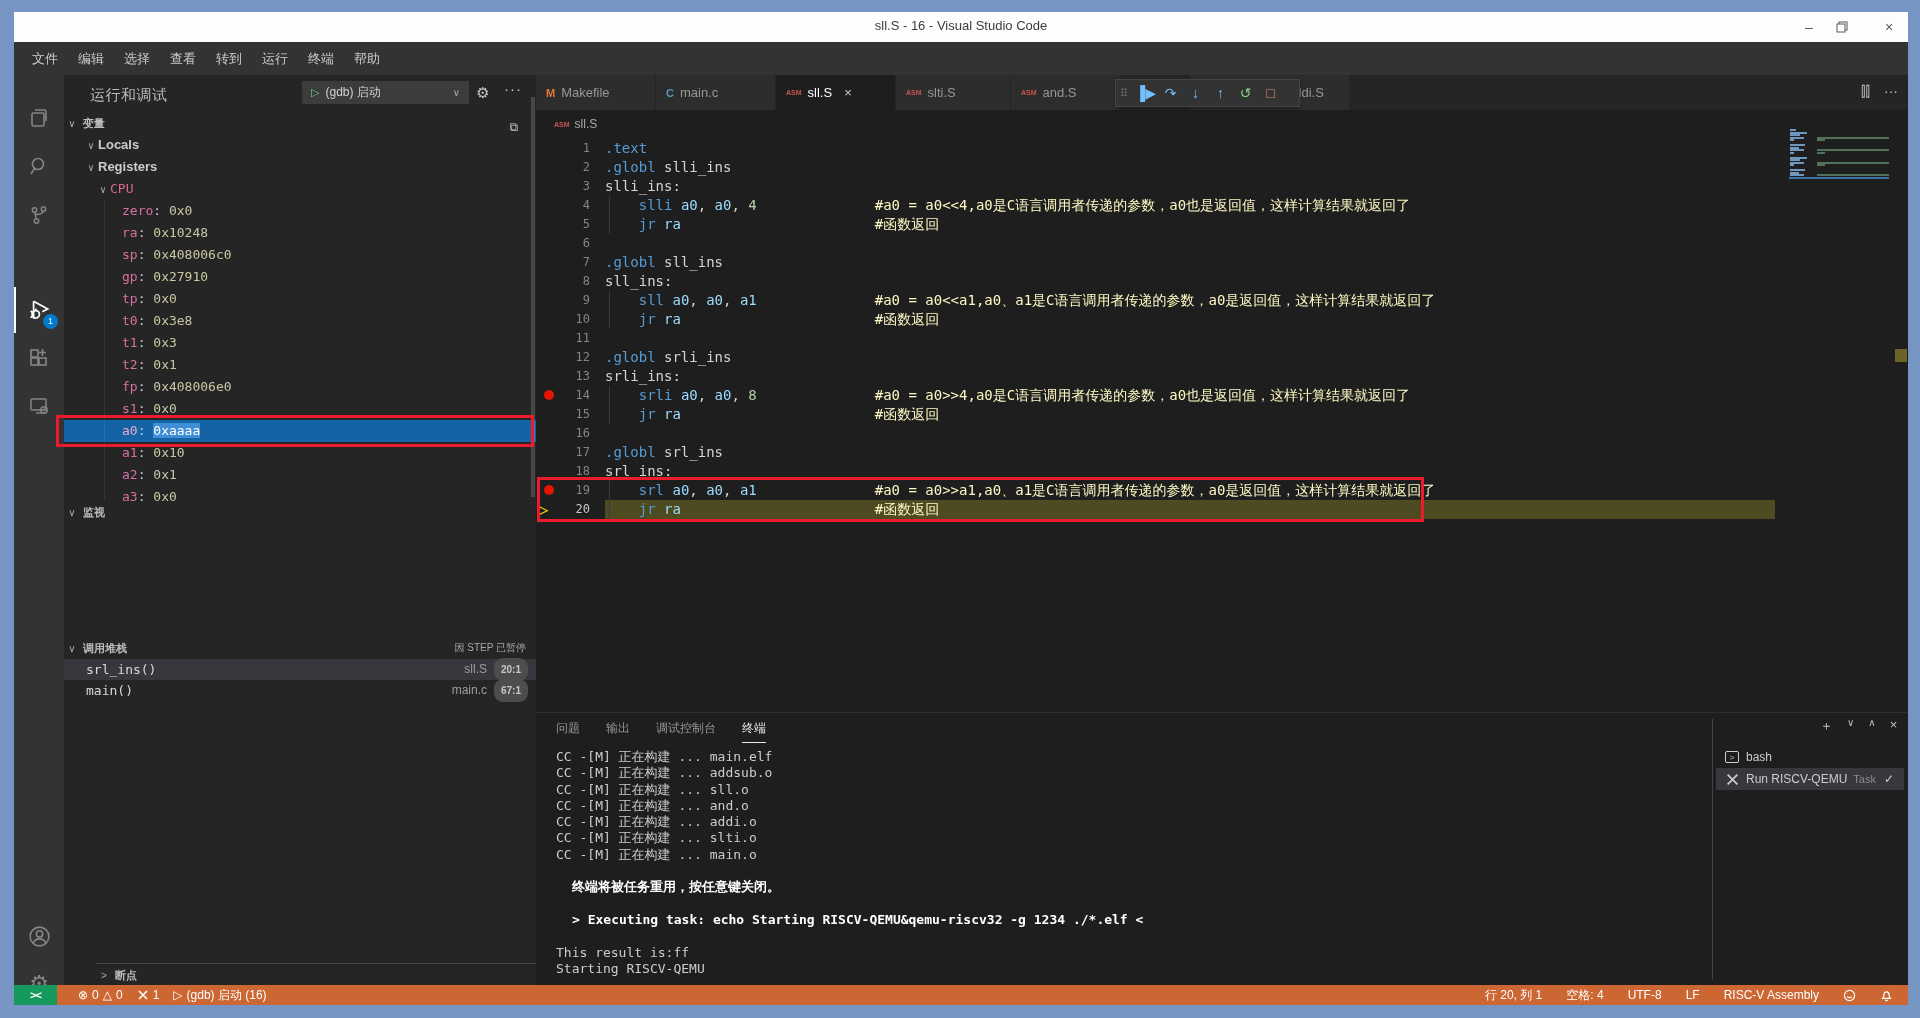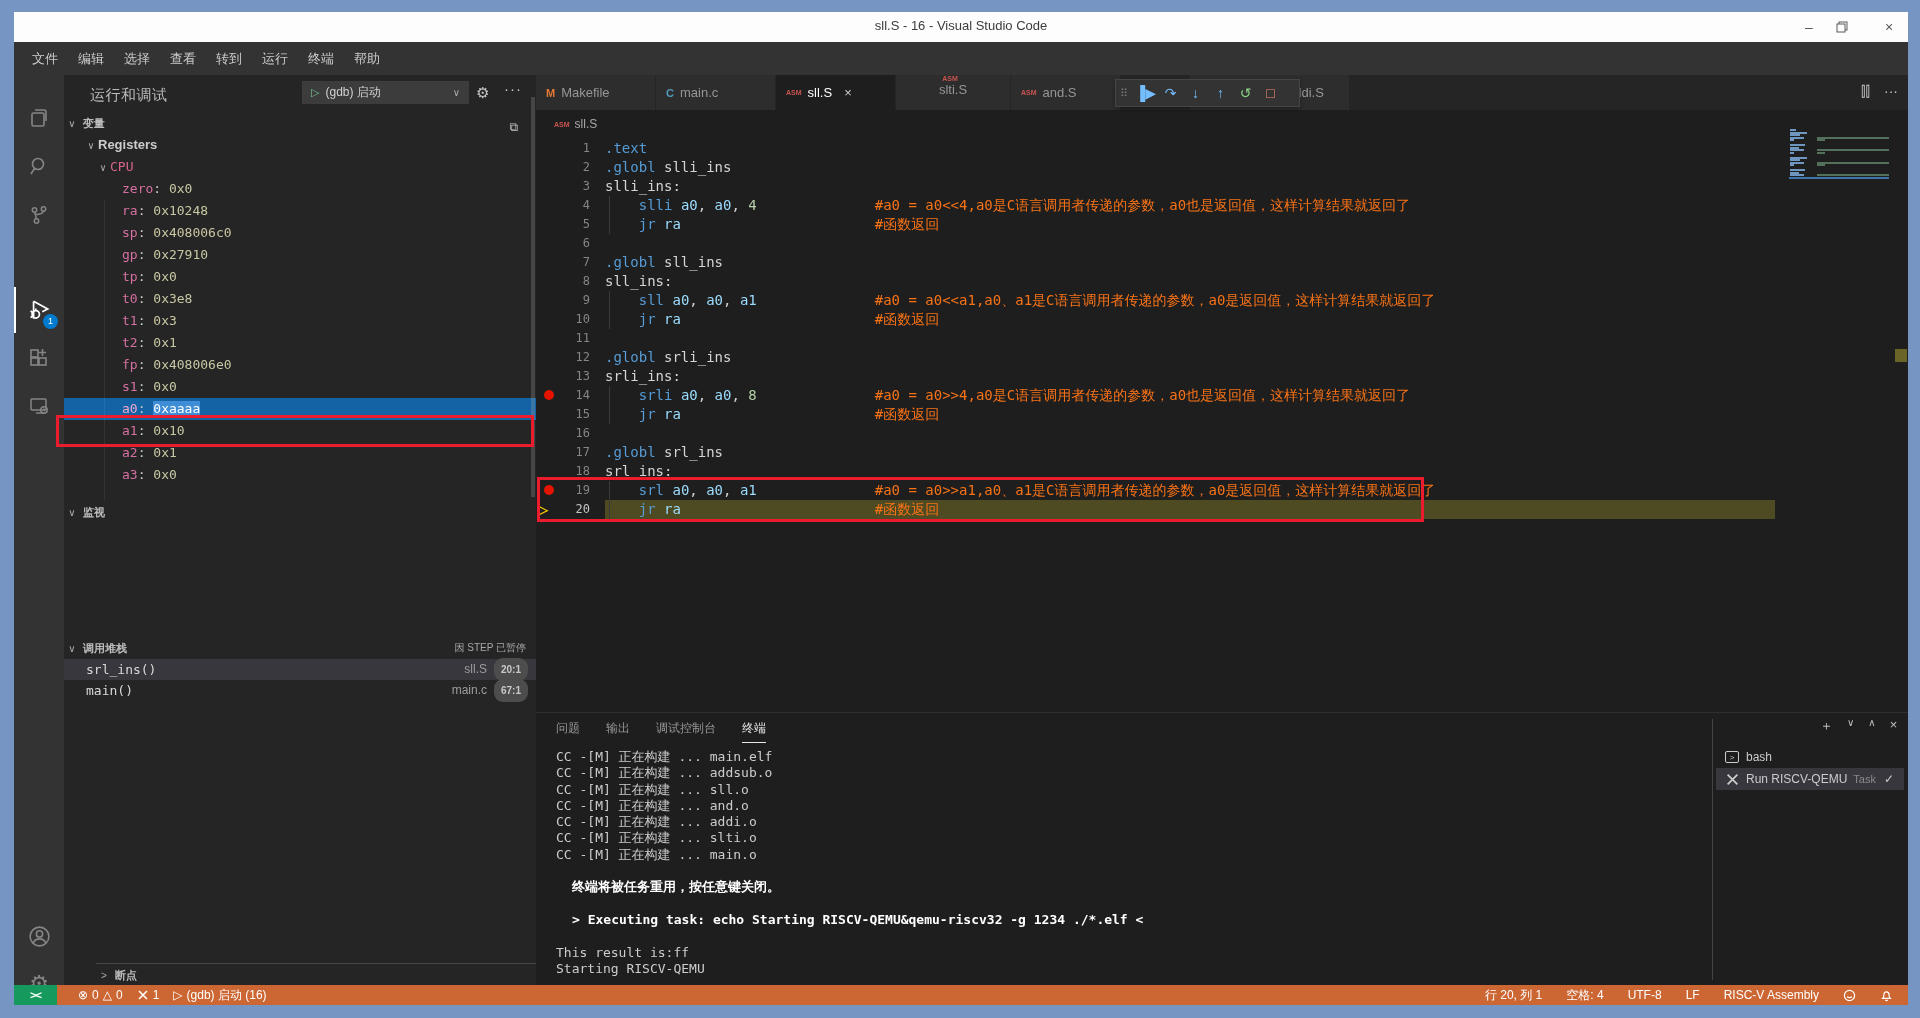--- a/index.html
+++ b/index.html
@@ -85,21 +85,21 @@
   .code { position:absolute; left:0; top:64px; width:1372px; }
   .code-line { position:relative; height:19px; }
   .cl-bg { position:absolute; left:69px; top:0; width:1170px; height:19px; background:#4e4a21; }
   .gutter { position:absolute; left:0; top:0; width:69px; height:19px; }
   .gut-num { position:absolute; right:15px; top:0; line-height:19px; font-size:12px; color:#858585; font-family:"DejaVu Sans Mono",monospace; }
   .current .gut-num { color:#c6c6c6; }
   .bp-dot { position:absolute; left:8px; top:4px; width:10px; height:10px; border-radius:50%; background:#e51400; }
   .exec-arrow { position:absolute; left:2px; top:0; line-height:19px; color:#ffcc00; font-size:13px; font-weight:bold; }
   .cl-text { position:absolute; left:69px; top:0; line-height:19px; font-size:14px; font-family:"DejaVu Sans Mono",monospace; white-space:pre; }
   .indent-guide { position:absolute; left:73px; top:0; width:1px; height:19px; background:#3a3a3a; }
-  .c-dir{color:#569cd6} .c-pln{color:#d4d4d4} .c-ins{color:#569cd6} .c-reg{color:#9cdcfe} .c-num{color:#b5cea8} .c-com{color:#f97316}
+  .c-dir{color:#569cd6} .c-pln{color:#d4d4d4} .c-ins{color:#569cd6} .c-reg{color:#9cdcfe} .c-num{color:#b5cea8} .c-com{color:#fef9c3}
 
   .minimap { position:absolute; left:1251px; top:54px; width:106px; height:140px; }
   .mm-bar { position:absolute; height:2px; }
   .ruler-mark { position:absolute; left:1359px; top:274px; width:12px; height:13px; background:#6a6426; }
 
   
   .panel { position:absolute; left:0; top:637px; width:1372px; height:273px; background:#1e1e1e; border-top:1px solid #2f2f2f; }
   .panel-tabs { position:absolute; left:20px; top:0; height:30px; display:flex; gap:26px; }
   .ptab { font-size:12px; color:#969696; line-height:30px; text-transform:uppercase; }
   .ptab.active { color:#e7e7e7; border-bottom:1px solid #e7e7e7; }
@@ -232,20 +232,21 @@
     </div>
 
     <div class="sect-head vars-head">
       <span class="chev">∨</span>
       <span>变量</span>
       <span class="collapse-ico">⧉</span>
     </div>
 
     <div class="tree" id="var-tree">
       <div class="tree-guide"></div>
+      <div class="tree-row" style="padding-left:20px"><span class="chev">∨</span><span class="grp">Locals</span></div>
       <div class="tree-row" style="padding-left:20px"><span class="chev">∨</span><span class="grp">Registers</span></div>
       <div class="tree-row" style="padding-left:32px"><span class="chev">∨</span><span class="grp-cpu">CPU</span></div>
       <div id="registers-list">
             <div class="reg-row"><span class="reg-name">zero</span><span class="reg-colon">: </span><span class="reg-value">0x0</span></div>
             <div class="reg-row"><span class="reg-name">ra</span><span class="reg-colon">: </span><span class="reg-value">0x10248</span></div>
             <div class="reg-row"><span class="reg-name">sp</span><span class="reg-colon">: </span><span class="reg-value">0x408006c0</span></div>
             <div class="reg-row"><span class="reg-name">gp</span><span class="reg-colon">: </span><span class="reg-value">0x27910</span></div>
             <div class="reg-row"><span class="reg-name">tp</span><span class="reg-colon">: </span><span class="reg-value">0x0</span></div>
             <div class="reg-row"><span class="reg-name">t0</span><span class="reg-colon">: </span><span class="reg-value">0x3e8</span></div>
             <div class="reg-row"><span class="reg-name">t1</span><span class="reg-colon">: </span><span class="reg-value">0x3</span></div>
@@ -297,21 +298,21 @@
           </div>
           <div class="tab" style="width: 120px;">
             <span class="ticon" style="color: rgb(81, 154, 186);">C</span>
             <span class="tlabel">main.c</span>
           </div>
           <div class="tab active" style="width: 120px;">
             <span class="ticon asm" style="color: rgb(199, 84, 80);">ASM</span>
             <span class="tlabel">sll.S</span>
             <span class="tclose">×</span>
           </div>
-          <div class="tab" style="width: 115px; flex-direction: column;">
+          <div class="tab" style="width: 115px;">
             <span class="ticon asm" style="color: rgb(199, 84, 80);">ASM</span>
             <span class="tlabel">slti.S</span>
           </div>
           <div class="tab" style="width: 110px;">
             <span class="ticon asm" style="color: rgb(199, 84, 80);">ASM</span>
             <span class="tlabel">and.S</span>
           </div>
           <div class="tab hiddenpart" style="width: 160px;">
             <span class="ticon asm" style="color: rgb(199, 84, 80);">ASM</span>
             <span class="tlabel">addi.S</span>

